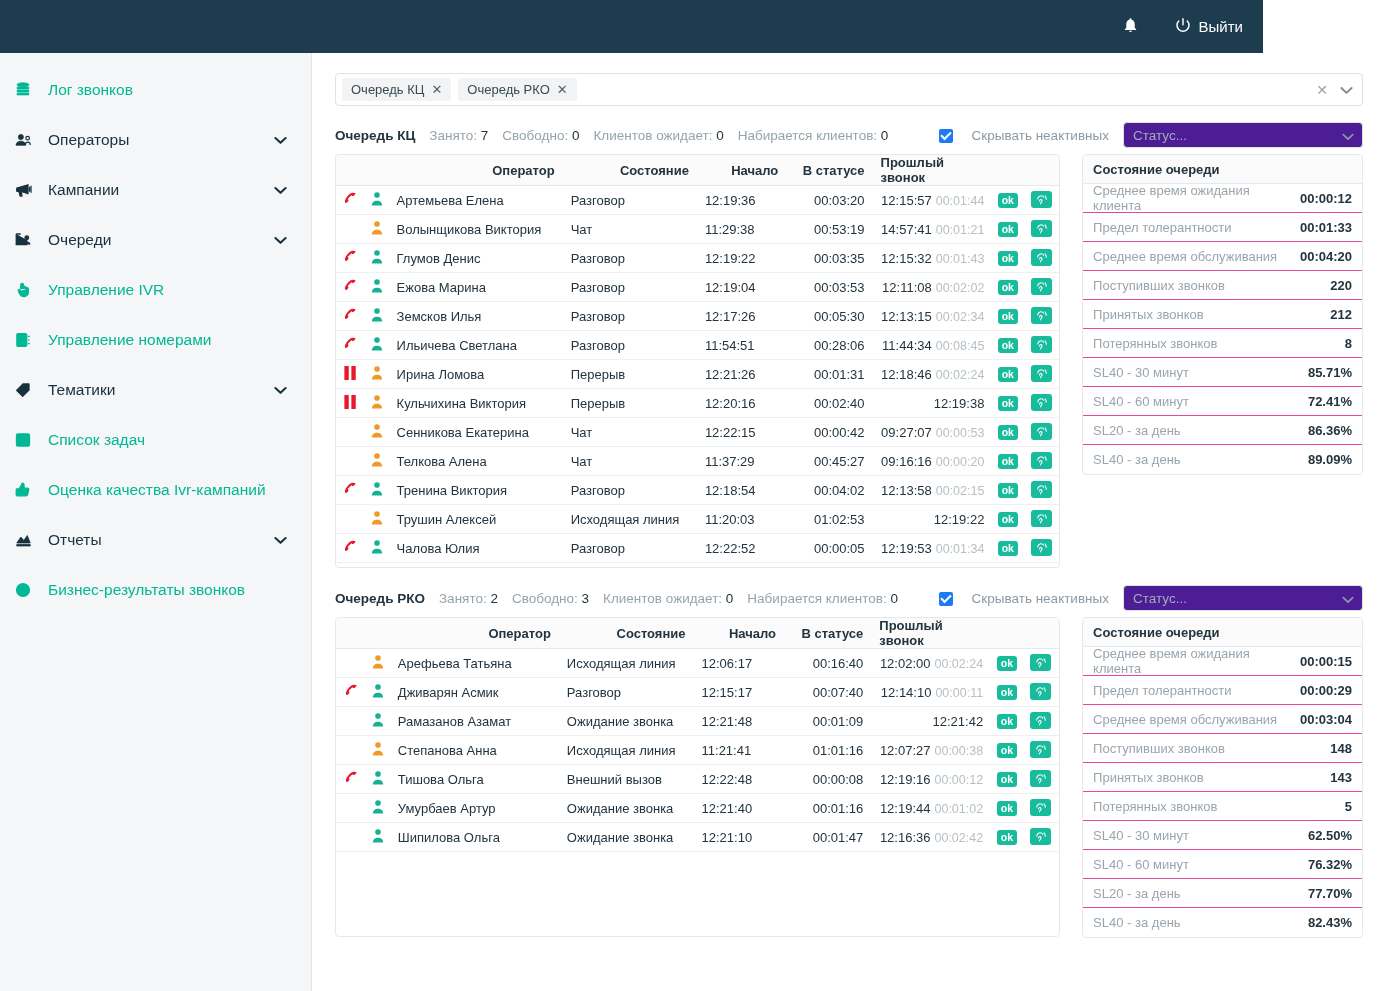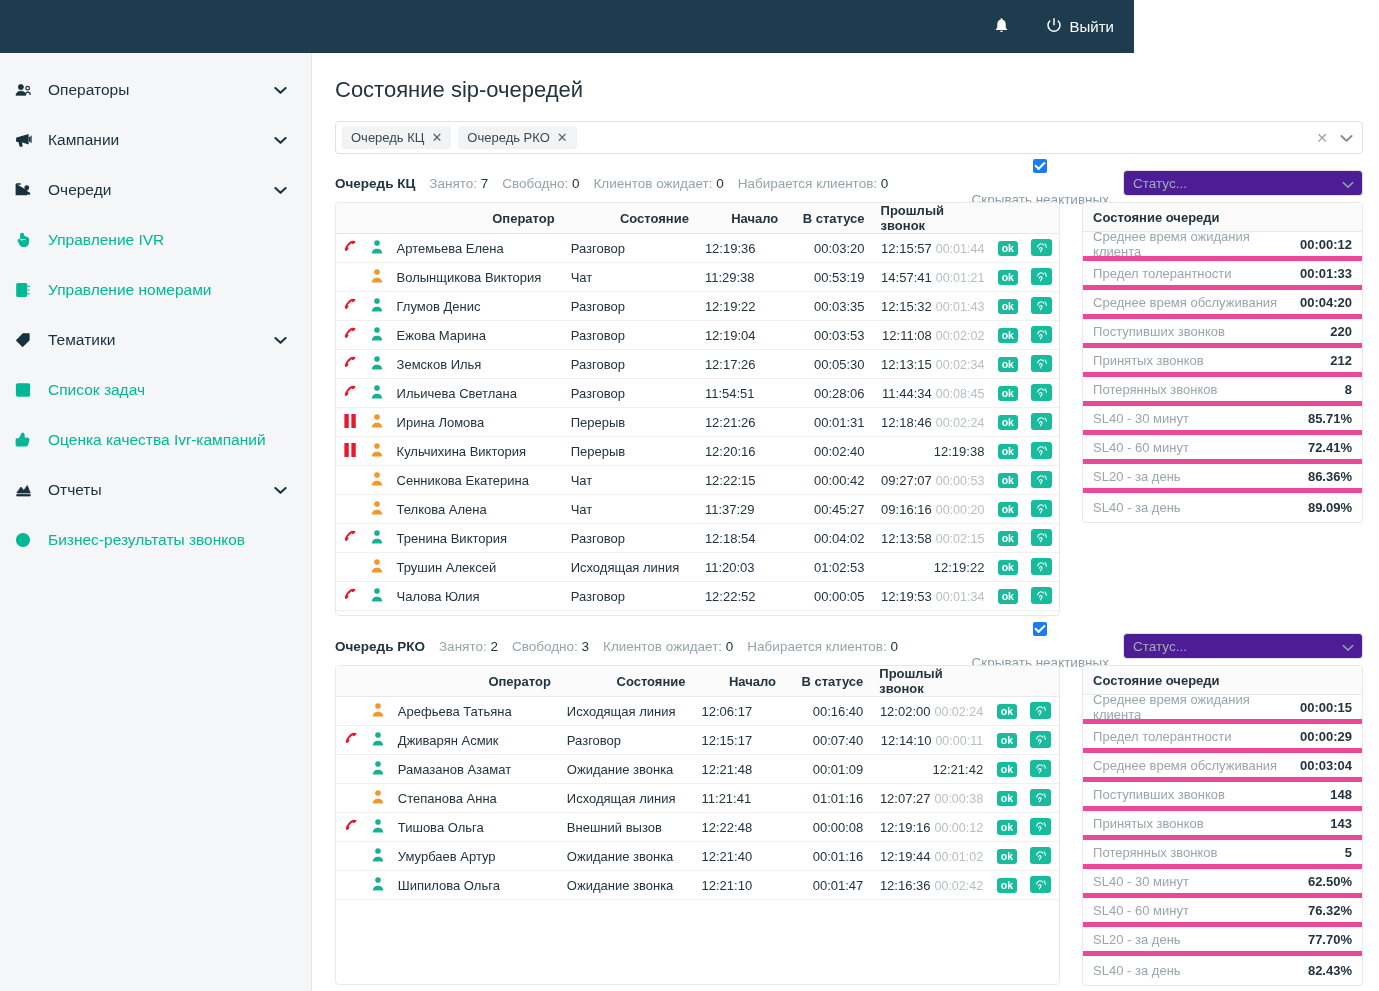--- a/index.html
+++ b/index.html
@@ -8,21 +8,21 @@
     margin: 0; padding: 0;
     width: 1379px; height: 991px;
     background: #ffffff;
     font-family: "Liberation Sans", "DejaVu Sans", sans-serif;
     overflow: hidden;
   }
 
   
   .topbar {
     position: absolute; top: 0; left: 0;
-    width: 1134px; height: 53px;
+    width: 1263px; height: 53px;
     background: #1d3c4e;
     display: flex; align-items: center; justify-content: flex-end;
     padding-right: 20px;
   }
   .topbar .bell { margin-right: 36px; display: flex; align-items: center; }
   .logout {
     display: flex; align-items: center; gap: 8px;
     color: #ffffff; font-size: 15px; cursor: pointer;
   }
 
@@ -84,21 +84,21 @@
 
   
   .qstats {
     display: flex; align-items: center;
     font-size: 13.5px; height: 26px; margin-bottom: 6px;
   }
   .qstats .qname { color: #23343f; font-weight: bold; margin-right: 14px; }
   .qstats .stat { color: #97a3ab; margin-right: 14px; white-space: nowrap; }
   .qstats .stat b { color: #23343f; font-weight: 400; }
   .qstats .spacer { flex: 1; }
-  .chk-wrap { display: flex; align-items: center; gap: 19px; margin-right: 14px; cursor: pointer; flex-direction: column; }
+  .chk-wrap { display: flex; align-items: flex-end; gap: 19px; margin-right: 14px; cursor: pointer; }
   .chk {
     width: 14px; height: 14px; border-radius: 2px; background: #1a7bf2;
     display: flex; align-items: center; justify-content: center;
   }
   .chk:after {
     content: ""; width: 4px; height: 8px;
     border: solid #fff; border-width: 0 2px 2px 0;
     transform: rotate(45deg) translate(-1px,-1px);
   }
   .chk-label { color: #8e9aa3; font-size: 13.5px; }
@@ -157,21 +157,21 @@
     width: 282px; border: 1px solid #e6e9eb; border-radius: 4px;
     background: #fff; overflow: hidden;
   }
   .qstate-head {
     height: 29px; display: flex; align-items: center; padding: 0 10px;
     background: #fbfbfc; color: #23343f; font-weight: bold; font-size: 13px;
     border-bottom: 1px solid #e6e9eb;
   }
   .qstate-row {
     height: 29px; display: flex; align-items: center; justify-content: space-between;
-    padding: 0 10px; border-bottom: 5px solid #ec4899; font-size: 13px;
+    padding: 0 10px; border-bottom: 1px solid #ec4899; font-size: 13px;
   }
   .qstate-row:last-child { border-bottom: none; }
   .qstate-row .k { color: #9aa5ad; }
   .qstate-row .v { color: #23343f; font-weight: bold; }
 
   .gap-mid { height: 17px; }
 </style>
 </head>
 <body>
 
@@ -189,20 +189,31 @@
         <path d="M12 2.5v9"></path>
         <path d="M18.4 6.1a9 9 0 1 1-12.8 0"></path>
       </svg>
     </span>
     <span>Выйти</span>
   </div>
 </div>
 
 <div class="sidebar">
 
+  <div class="nav-item leaf">
+    <span class="nav-icon">
+      <svg width="18" height="18" viewBox="0 0 24 24" fill="#00b894" stroke="none">
+        <ellipse cx="12" cy="5" rx="8" ry="2.6"></ellipse>
+          <rect x="4" y="8" width="16" height="2.6" rx="1"></rect>
+        <rect x="4" y="12" width="16" height="2.6" rx="1"></rect>
+          <rect x="4" y="16" width="16" height="2.6" rx="1"></rect>
+      </svg>
+    </span>
+    <span class="nav-label">Лог звонков</span>
+  </div>
 
 
   <div class="nav-item parent">
     <span class="nav-icon">
       <svg width="19" height="18" viewBox="0 0 24 24" fill="#17313f">
         <circle cx="8.5" cy="8" r="3.4"></circle>
           <path d="M2 19c0-3.3 2.9-5.4 6.5-5.4S15 15.7 15 19z"></path>
         <circle cx="17.5" cy="9.5" r="2.4" fill="none" stroke="#17313f" stroke-width="1.6"></circle>
         <path d="M14.5 18.5c0-2.2 1.4-3.7 3.2-3.7s3.3 1.5 3.3 3.7" fill="none" stroke="#17313f" stroke-width="1.6"></path>
       </svg>
@@ -328,21 +339,20 @@
           <circle cx="12" cy="12" r="2.6" fill="#00b894" stroke="none"></circle>
       </svg>
     </span>
     <span class="nav-label">Бизнес-результаты звонков</span>
   </div>
 
 </div>
 
 <div class="main">
 
-  <div class="page-title">Состояние sip-очередей</div>
 
   <div class="multiselect">
     <div class="chip">
       <span>Очередь КЦ</span>
       <span class="chip-x">✕</span>
     </div>
     <div class="chip">
       <span>Очередь РКО</span>
       <span class="chip-x">✕</span>
     </div>

